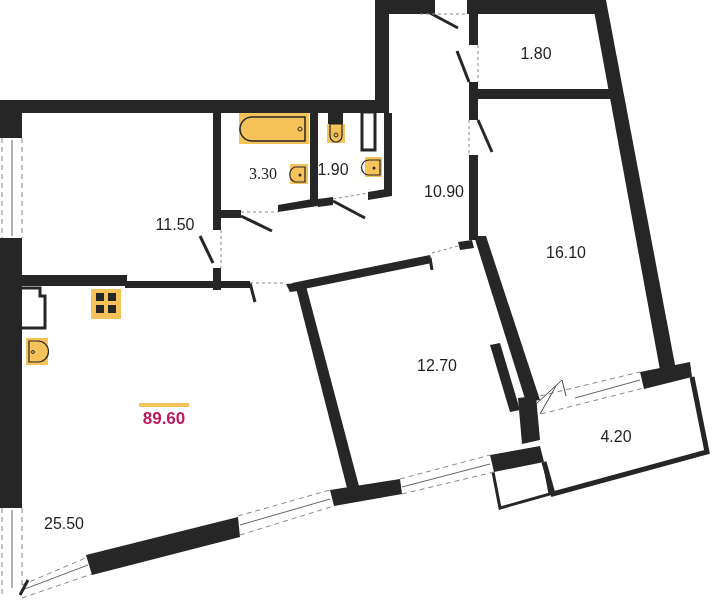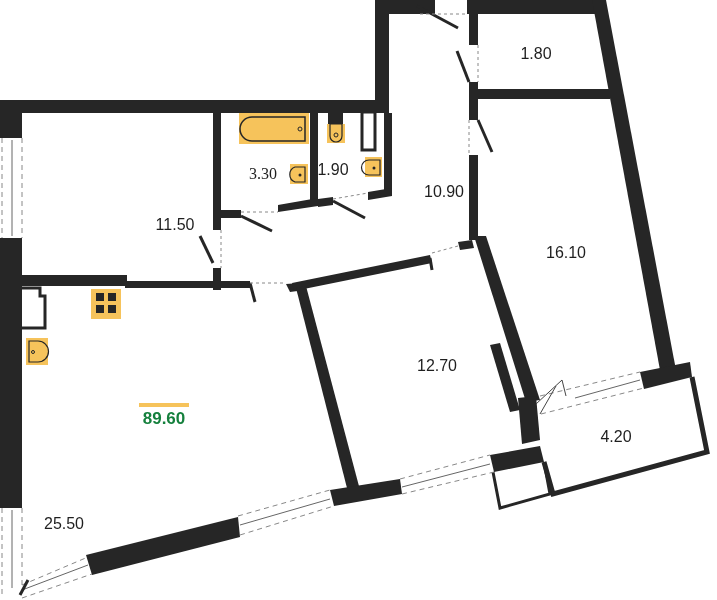--- a/index.html
+++ b/index.html
@@ -1,19 +1,19 @@
 <!DOCTYPE html>
 <html><head>
 <meta charset="utf-8">
 <style>
   html, body { margin: 0; padding: 0; background: #ffffff; }
   body { width: 717px; height: 600px; overflow: hidden; position: relative; font-family: "Liberation Sans", "DejaVu Sans", sans-serif; }
   #plan { position: absolute; left: 0; top: 0; width: 717px; height: 600px; }
   .label { position: absolute; font-size: 16px; color: #1f1f1f; transform: translate(-50%, -50%); white-space: nowrap; }
-  .total { position: absolute; font-size: 17px; font-weight: bold; color: #15803d; transform: translate(-50%, -50%); }
+  .total { position: absolute; font-size: 17px; font-weight: bold; color: #be185d; transform: translate(-50%, -50%); }
   .total-bar { position: absolute; height: 4px; background: #f6c35b; }
 </style>
 </head>
 <body>
 
 <svg id="plan" viewBox="0 0 717 600" xmlns="http://www.w3.org/2000/svg">
   <g fill="#262626" stroke="none">
 
     <rect x="0" y="100" width="385" height="13"></rect>
 

